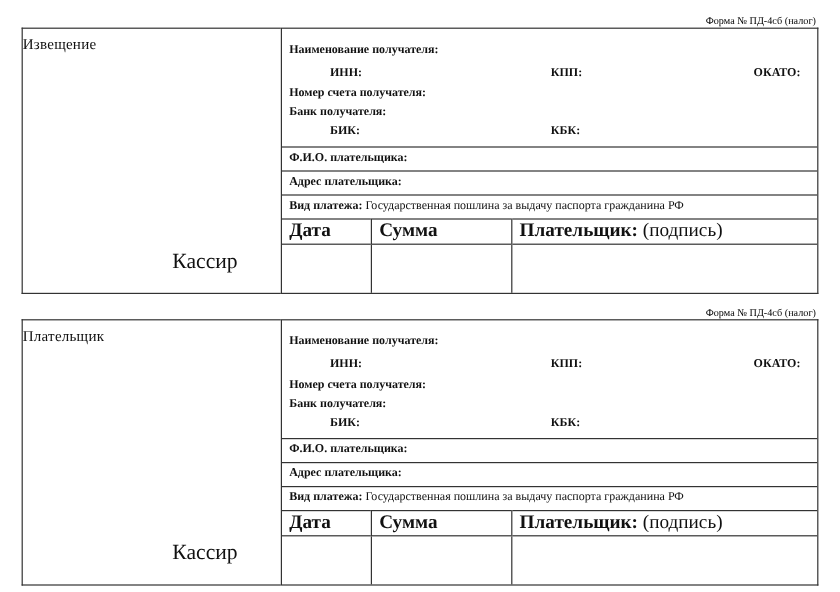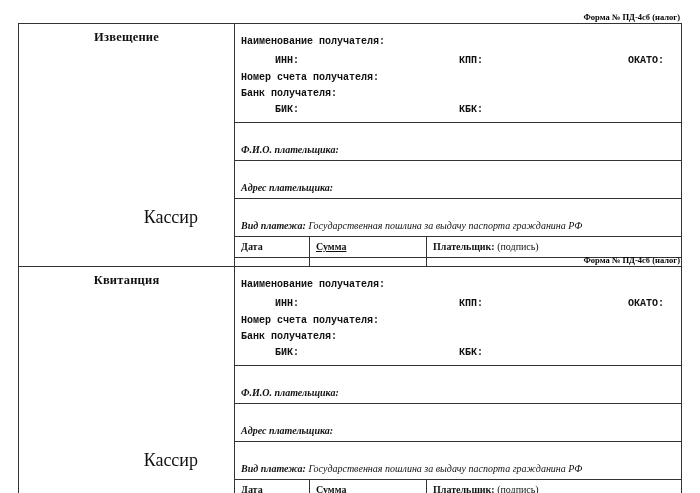--- a/index.html
+++ b/index.html
@@ -26,21 +26,21 @@
     position: absolute;
     left: 18px;
     width: 664px;
   }
   #block-izveshenie { top: 12px; }
   #block-kvitanciya { top: 255px; }
 
   .form-header {
     text-align: right;
     font-size: 8.5px;
-    font-weight: bold;
+    font-weight: normal;
     font-family: "Liberation Serif", serif;
     color: #000;
     height: 11px;
     line-height: 11px;
     padding-right: 2px;
   }
   .form-table {
     border: 1px solid #333;
     border-collapse: collapse;
     width: 100%;
@@ -53,85 +53,82 @@
     vertical-align: top;
     position: relative;
     padding: 0;
   }
   .left-inner {
     position: relative;
     height: 100%;
     min-height: 210px;
   }
   .doc-type {
-    text-align: center;
     font-size: 12.5px;
-    font-weight: bold;
+    font-weight: normal;
     padding-top: 6px;
     padding-bottom: 2px;
     letter-spacing: 0.2px;
   }
   .cashier {
     position: absolute;
     bottom: 6px;
     right: 36px;
     font-size: 18px;
   }
   .right-col {
     padding: 0;
     vertical-align: top;
   }
   .req-area {
     padding: 8px 0 4px 6px;
     font-size: 10px;
     font-weight: bold;
     line-height: 1.0;
-    font-family: Liberation Mono, monospace;
   }
   .req-line {
     height: 16px;
     line-height: 16px;
     white-space: nowrap;
   }
   .req-line.tall { height: 19px; line-height: 19px; }
   .inline-field {
     display: inline-block;
     margin-left: 34px;
   }
   .sub-row {
     border-top: 1px solid #333;
     font-size: 10px;
     font-weight: bold;
-    padding: 20px 0 3px 6px;
+    padding: 2px 0 3px 6px;
     height: 14px;
     line-height: 14px;
     white-space: nowrap;
-    font-style: italic;
   }
   .sub-row .normal {
     font-weight: normal;
   }
   .bottom-table {
     border-collapse: collapse;
     width: 100%;
     table-layout: fixed;
     border-top: 1px solid #333;
   }
   .bottom-table td {
     border-right: 1px solid #333;
-    font-size: 10px;
+    font-size: 16px;
     font-weight: bold;
     padding: 3px 0 3px 6px;
     vertical-align: top;
   }
   .bottom-table td:last-child { border-right: none; margin-top: 24px; }
   .bottom-table tr.head td { height: 14px; line-height: 14px; }
   .bottom-table tr.body td { height: 34px; border-top: 1px solid #333; }
   .col-date { width: 68px; }
-  .col-sum { width: 110px; text-decoration: underline; }
+  .col-sum { width: 110px; }
   .payer-label .normal { font-weight: normal; }
 </style>
 </head>
 <body>
 
 <div class="page">
 
   <div class="form-block" id="block-izveshenie">
 
     <div class="form-header">Форма № ПД-4сб (налог)</div>
@@ -194,21 +191,21 @@
 
   <div class="form-block" id="block-kvitanciya">
 
     <div class="form-header">Форма № ПД-4сб (налог)</div>
 
     <table class="form-table">
       <tbody>
           <tr>
         <td class="left-col">
           <div class="left-inner">
-            <div class="doc-type">Квитанция</div>
+            <div class="doc-type">Плательщик</div>
             <div class="cashier">Кассир</div>
           </div>
         </td>
         <td class="right-col">
 
           <div class="req-area">
             <div class="req-line tall">Наименование получателя:</div>
             <div class="req-line tall">
               <span class="inline-field" style="width:150px;">ИНН:</span><span class="inline-field" style="width:135px;">КПП:</span><span class="inline-field">ОКАТО:</span>
             </div>

